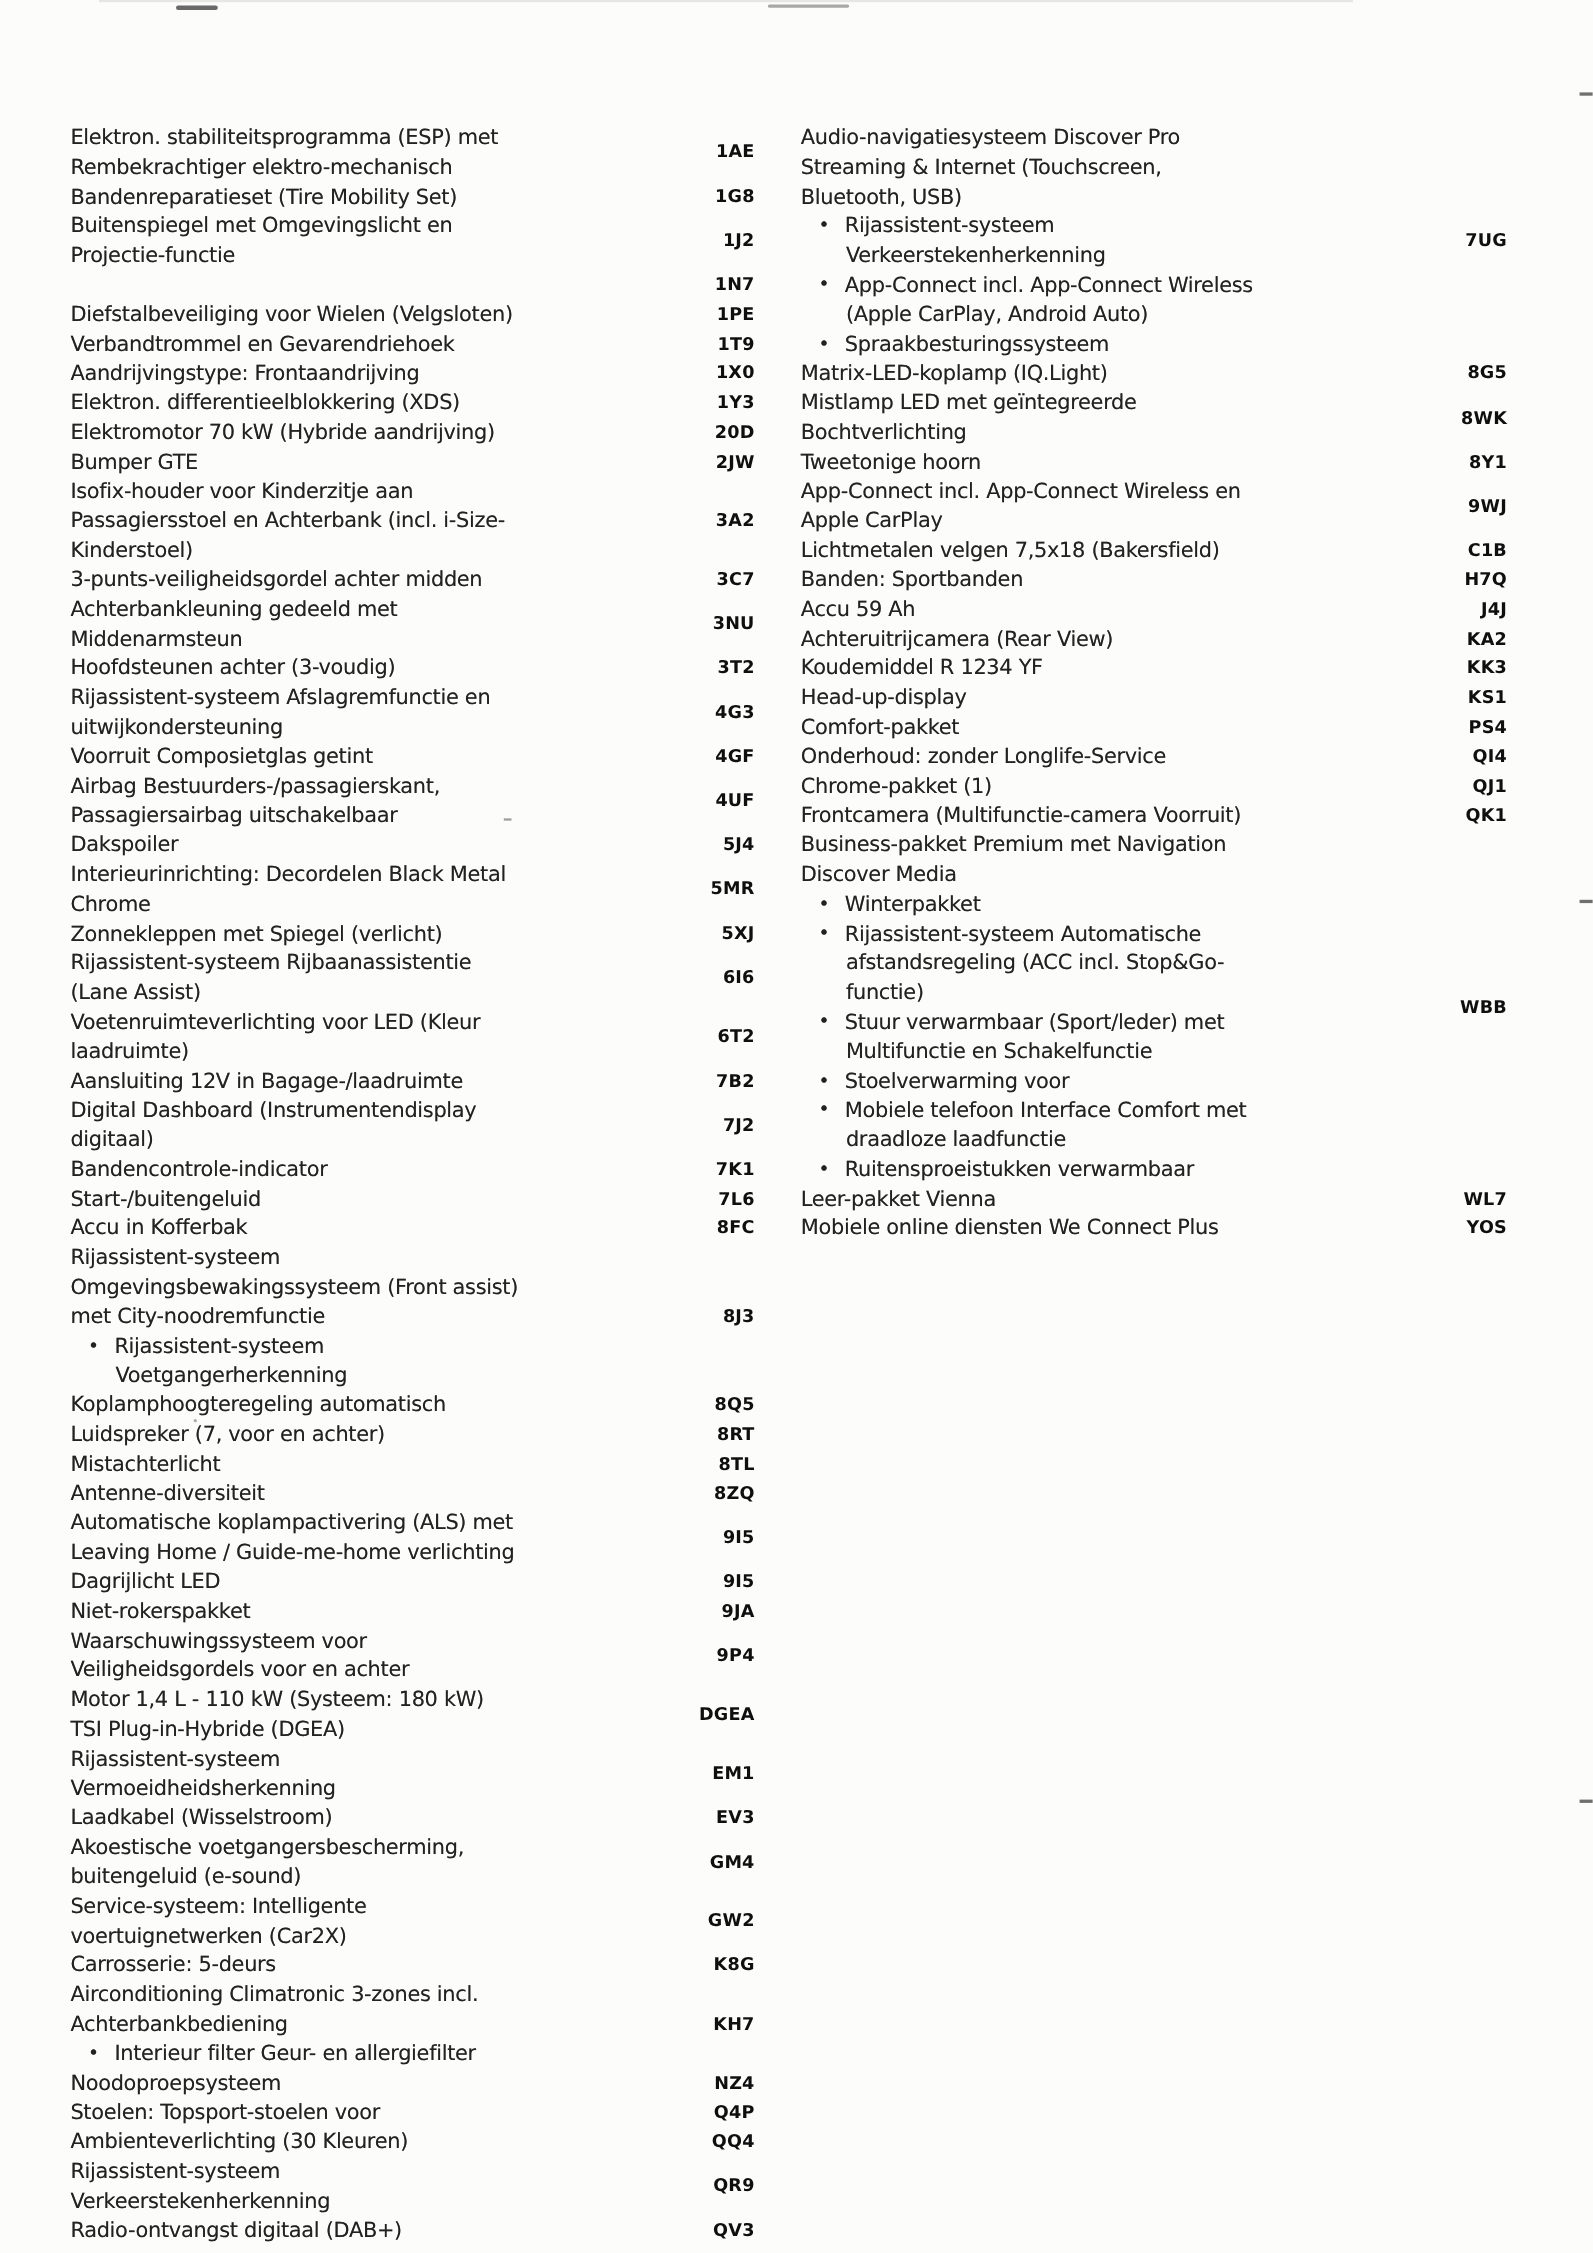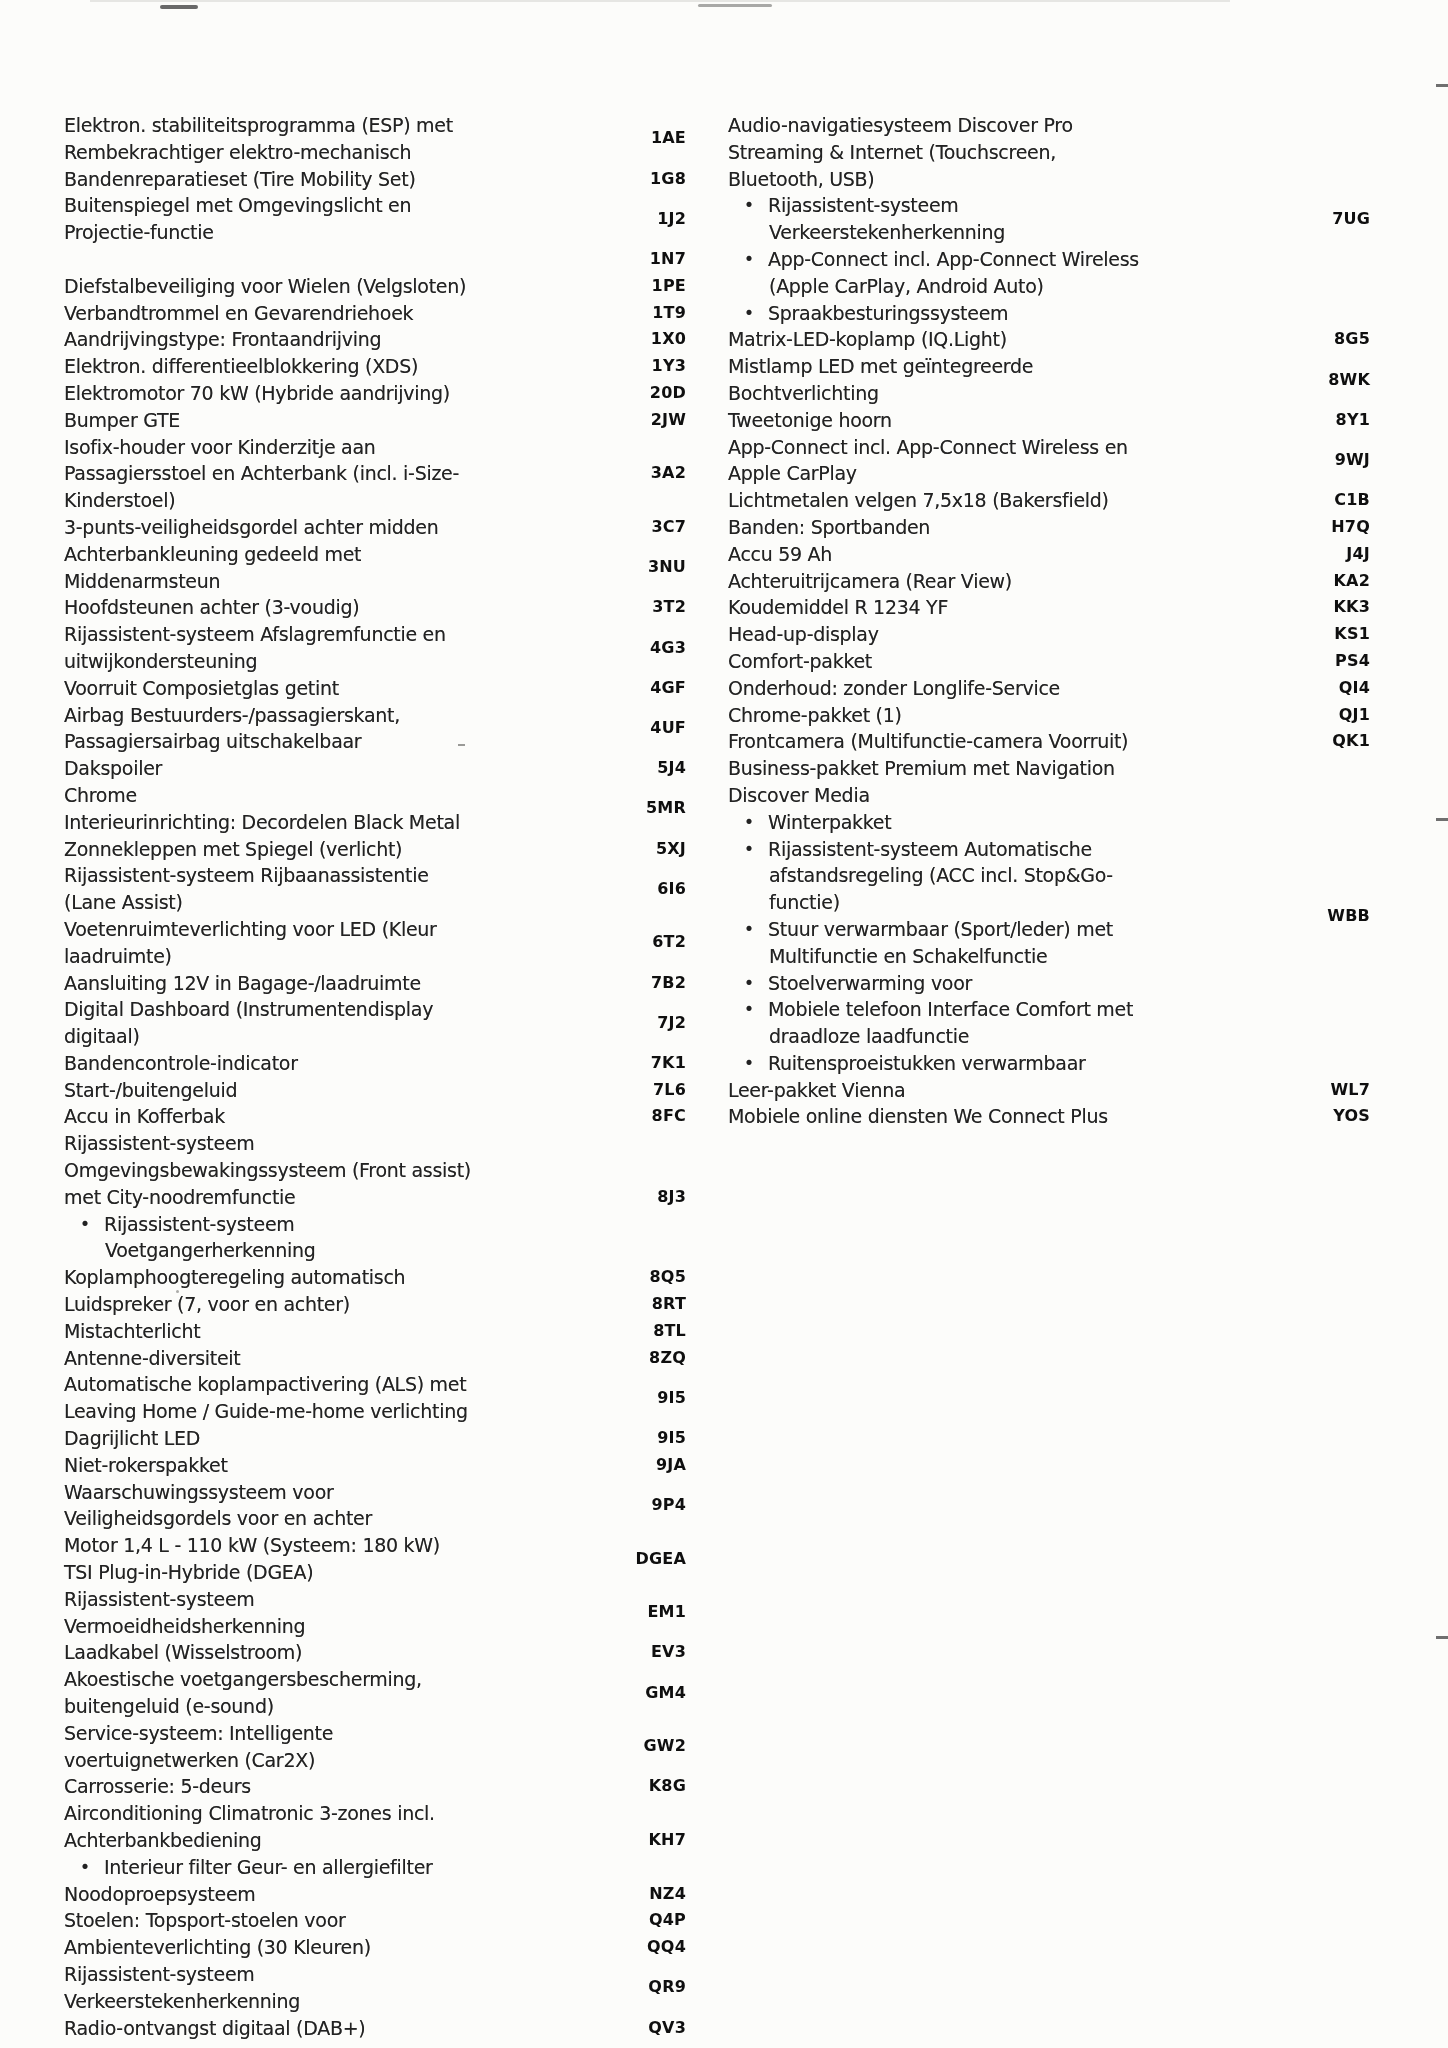--- a/index.html
+++ b/index.html
@@ -159,22 +159,22 @@
     <div class="code">4UF</div>
   </div>
     <div class="row">
     <div class="desc">
         <div class="line">Dakspoiler</div>
       </div>
     <div class="code">5J4</div>
   </div>
     <div class="row">
     <div class="desc">
+        <div class="line">Interieurinrichting: Decordelen Black Metal</div>
         <div class="line">Chrome</div>
-        <div class="line">Interieurinrichting: Decordelen Black Metal</div>
       </div>
     <div class="code">5MR</div>
   </div>
     <div class="row">
     <div class="desc">
         <div class="line">Zonnekleppen met Spiegel (verlicht)</div>
       </div>
     <div class="code">5XJ</div>
   </div>
     <div class="row">

